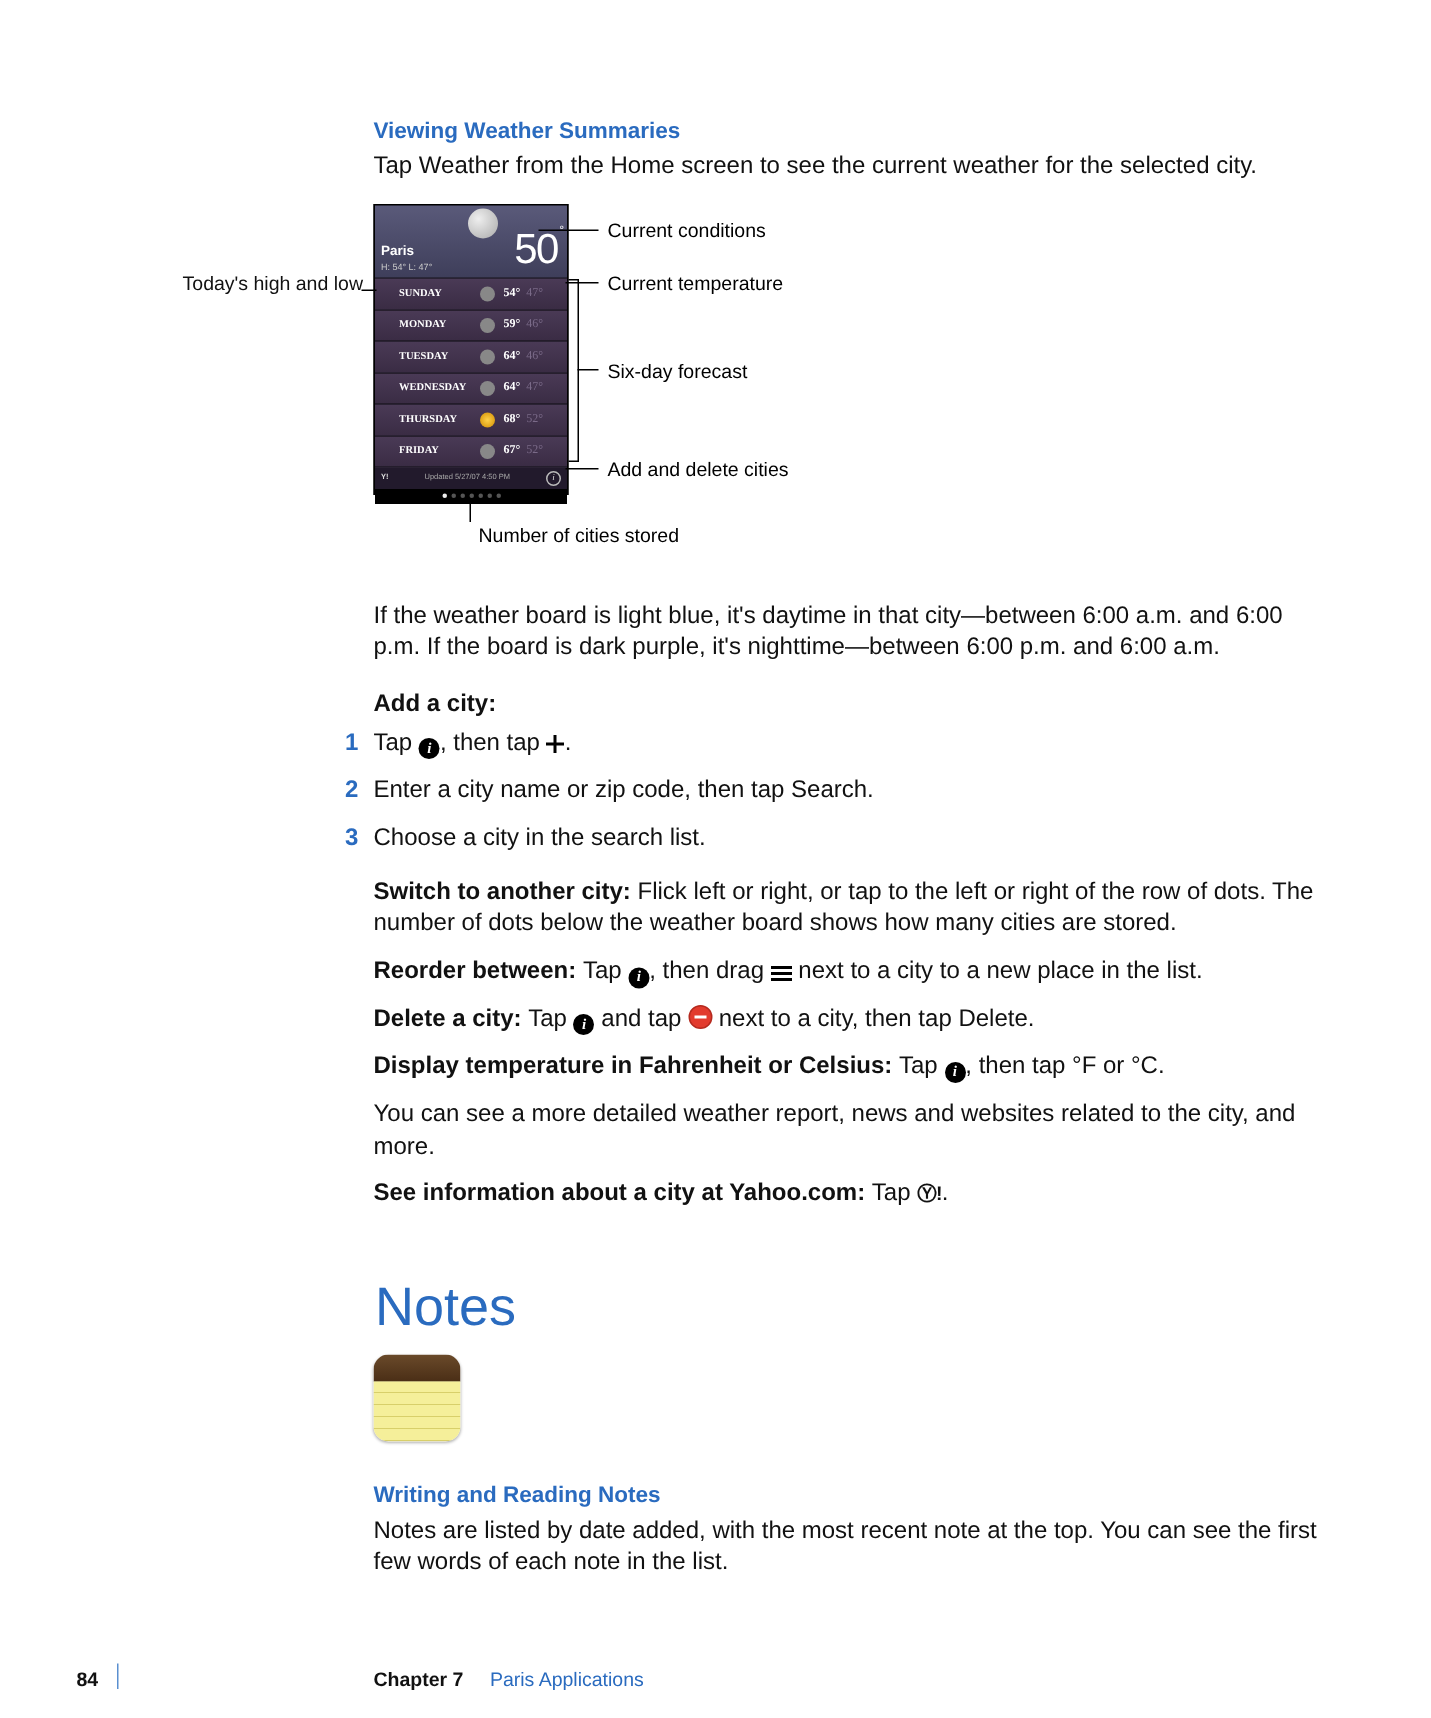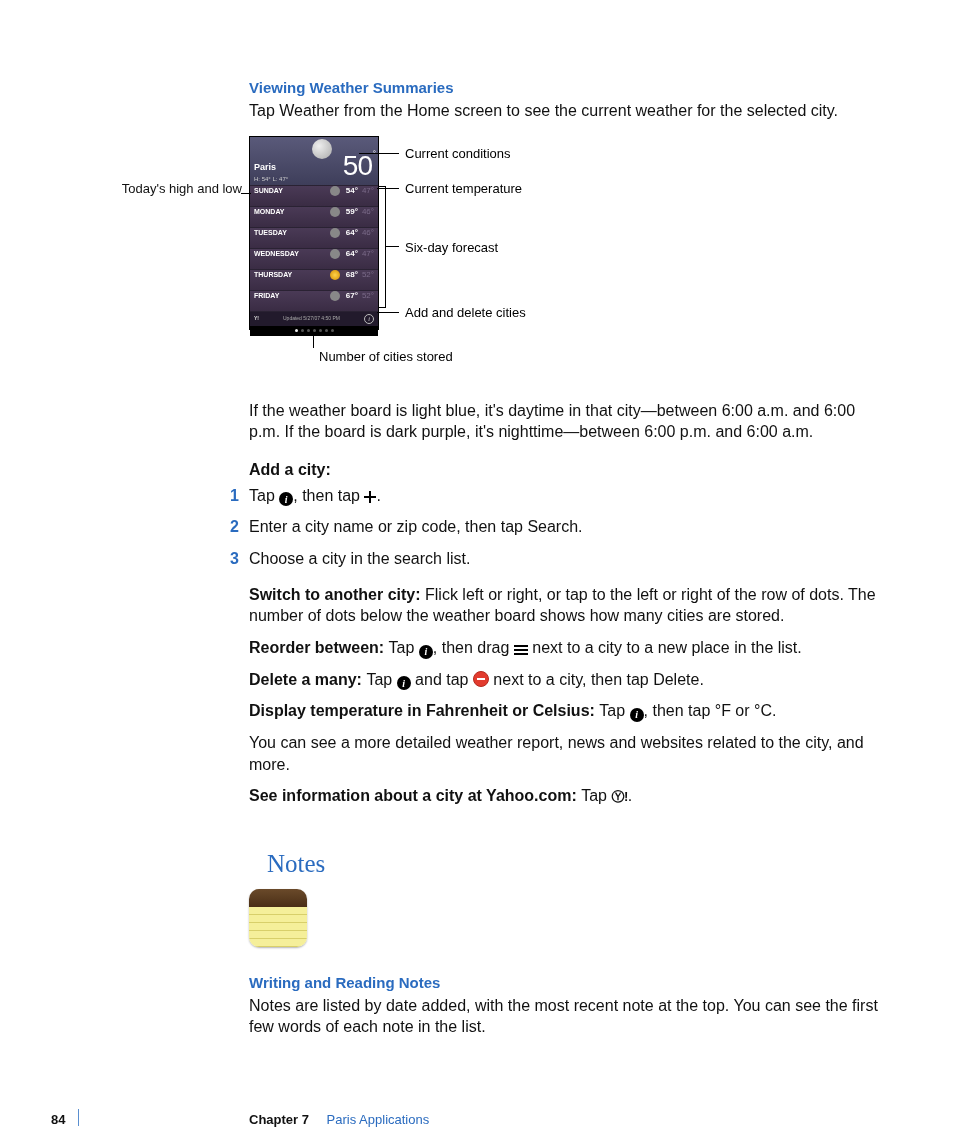--- a/index.html
+++ b/index.html
@@ -27,23 +27,22 @@
   }
   h2.blue {
     color: #2a6bbf;
     font-weight: 600;
     font-size: 15px;
     margin: 16px 0 2px 0;
   }
   h1.section {
     color: #2a6bbf;
     font-weight: 400;
-    font-size: 25px;
-    margin: 0 0 8px 18px;
-    font-family: Liberation Serif, serif;
+    font-size: 36px;
+    margin: 0 0 8px 1px;
   }
   p { margin: 0 0 10px 0; }
   .bold { font-weight: 600; }
 
   
   .diagram {
     position: relative;
     height: 250px;
     margin-top: 14px;
     margin-bottom: 14px;
@@ -77,26 +76,27 @@
   }
   .phone .sky .temp {
     position: absolute; right: 6px; bottom: 0px;
     font-size: 28px; font-weight: 300; letter-spacing: -1px;
   }
   .phone .sky .deg {
     position: absolute; right: 2px; top: 12px; font-size: 8px;
   }
   .phone .rows { }
   .phone .row {
-    display: flex; 
+    display: flex; align-items: center;
     height: 20px;
     background: linear-gradient(#4a3a56, #3a2c44);
     border-top: 1px solid #2a2233;
-    padding: 0 4px;
+    padding: 0 16px;
     font-size: 7px;
+    font-family: Liberation Serif, serif;
   }
   .phone .row .day { flex: 1; font-weight: 700; }
   .phone .row .ic {
     width: 10px; height: 10px; border-radius: 50%;
     background: #888; margin-right: 6px;
   }
   .phone .row .ic.sun { background: radial-gradient(circle,#ffd24a,#d18c00); }
   .phone .row .hi { font-weight: 700; margin-right: 4px; font-size: 8px; }
   .phone .row .lo { color: #7a6a88; font-size: 8px; }
   .phone .footer {
@@ -339,21 +339,21 @@
 
     <p>
       <span class="bold">Reorder between:  </span><span>Tap </span><span class="inline-icon info-icon">i</span><span>, then drag </span><span class="inline-icon hamburger-icon">
           <span style="top:0"></span>
           <span style="top:4px"></span>
           <span style="top:8px"></span>
         </span><span> next to a city to a new place in the list.</span>
     </p>
 
     <p>
-      <span class="bold">Delete a many:  </span><span>Tap </span><span class="inline-icon info-icon">i</span><span> and tap </span><span class="inline-icon minus-circle-icon"></span><span> next to a city, then tap Delete.</span>
+      <span class="bold">Delete a city:  </span><span>Tap </span><span class="inline-icon info-icon">i</span><span> and tap </span><span class="inline-icon minus-circle-icon"></span><span> next to a city, then tap Delete.</span>
     </p>
 
     <p>
       <span class="bold">Display temperature in Fahrenheit or Celsius:  </span><span>Tap </span><span class="inline-icon info-icon">i</span><span>, then tap °F or °C.</span>
     </p>
 
     <p>You can see a more detailed weather report, news and websites related to the city, and more.</p>
     <p>
       <span class="bold">See information about a city at Yahoo.com:  </span><span>Tap </span><span class="yahoo-icon">Ⓨ!</span><span>.</span>
     </p>

